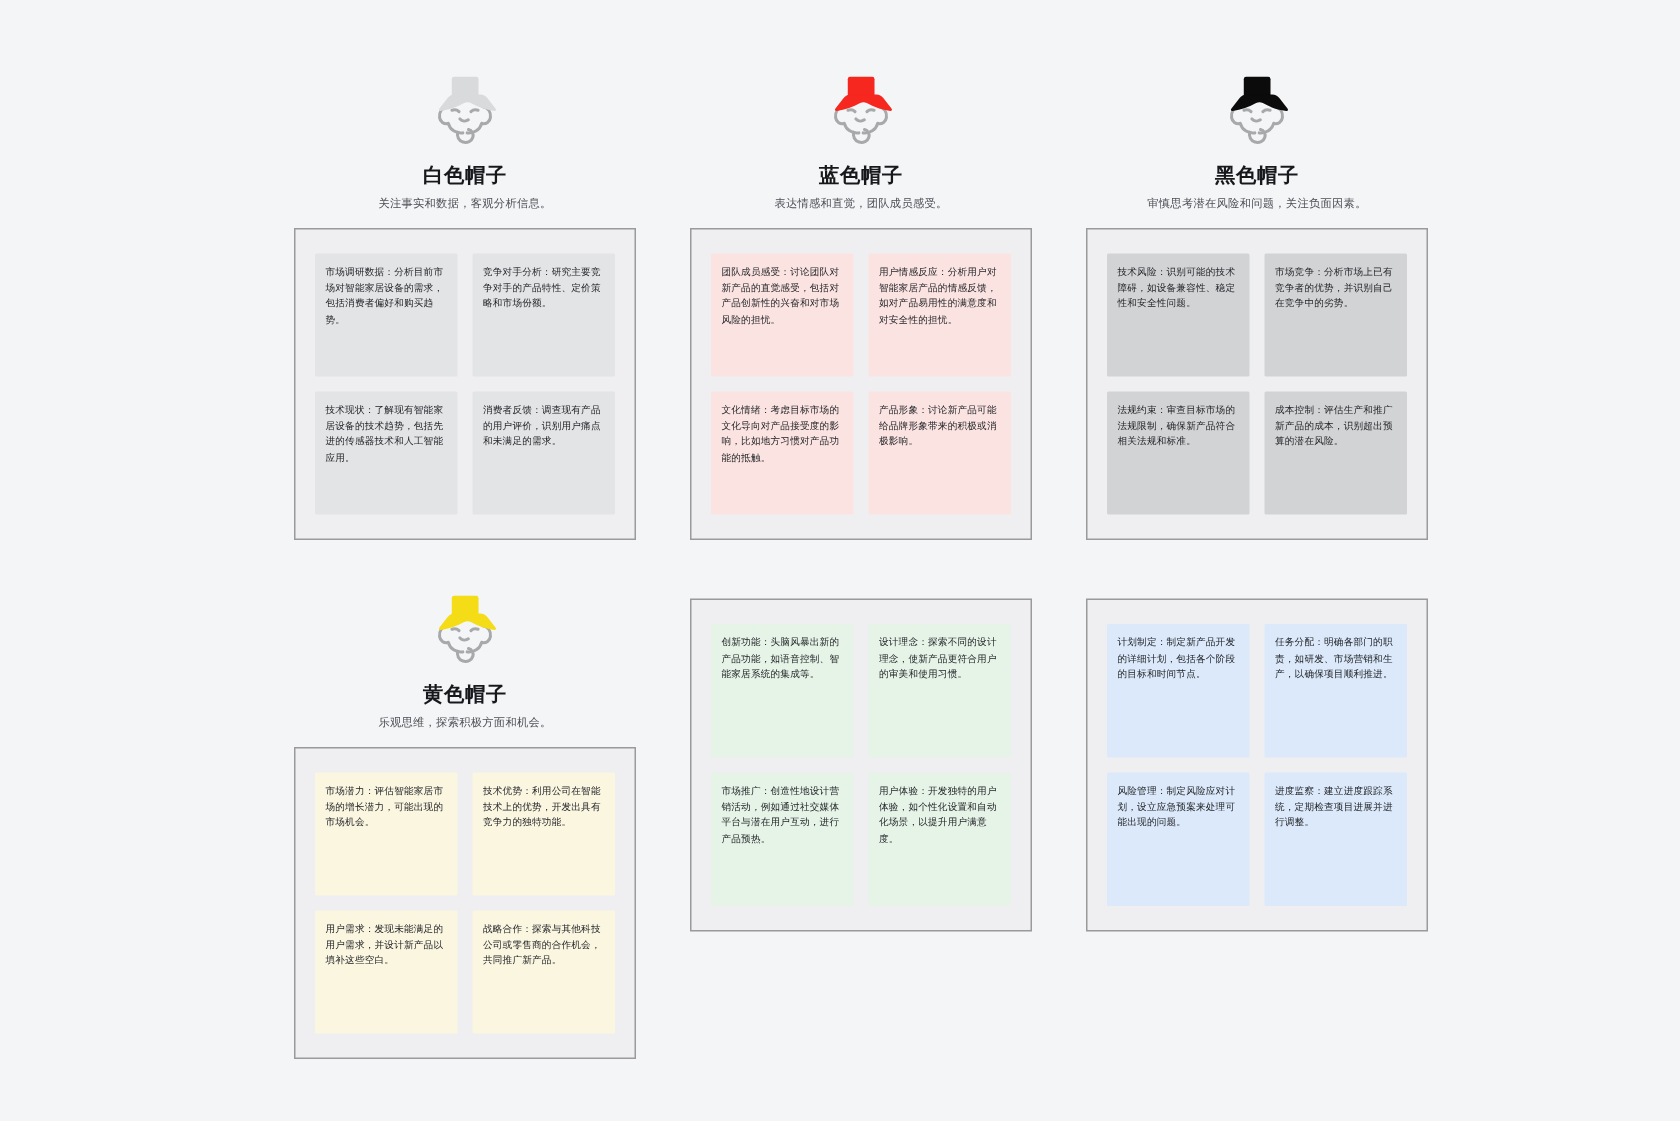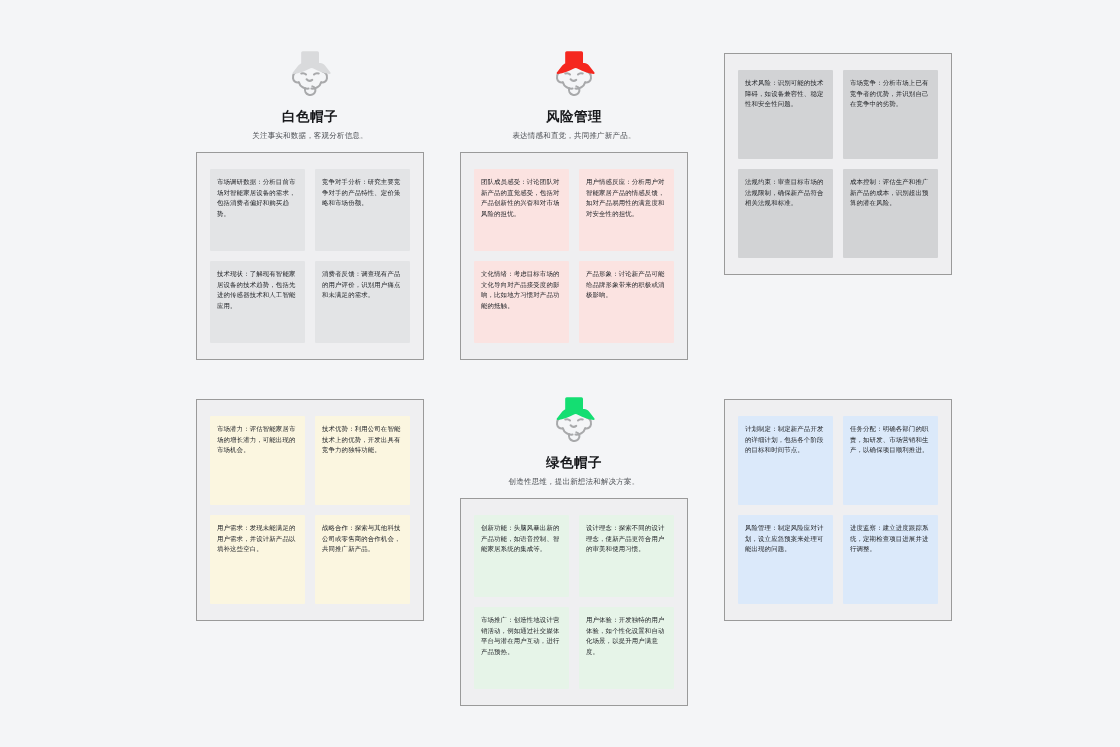--- a/index.html
+++ b/index.html
@@ -134,70 +134,93 @@
       <path d="M41 32.5c-1.8-.6-3.6-.3-4.9 1"></path>
       <path d="M28.5 38.5c1.5 1.6 4 1.9 5.8.6"></path>
       <path d="M22.8 27.5c2.6-2 6-2.9 9.2-2.9s6.6.9 9.2 2.9"></path>
     </g>
     <g fill="#f5271f">
       <path d="M24.5 9.5h15.2a1.6 1.6 0 0 1 1.6 1.6v11.6H22.9V11.1a1.6 1.6 0 0 1 1.6-1.6z"></path>
       <path d="M21.6 21.6h20.9c2 0 3.8 1 5 2.6l5.6 7.3c.5.7 0 1.6-.9 1.5-6-.8-11.4-2.6-16.2-5.4a4.6 4.6 0 0 0-4.6 0c-4.8 2.8-10.2 4.6-16.2 5.4-.9.1-1.4-.8-.9-1.5l5.6-7.3a6.3 6.3 0 0 1 5-2.6z"></path>
     </g>
   </svg>
         </span>
-        <div class="hat-title">风险管理</div>
-        <div class="hat-desc">表达情感和直觉，共同推广新产品。</div>
+        <div class="hat-title">蓝色帽子</div>
+        <div class="hat-desc">表达情感和直觉，团队成员感受。</div>
       </div>
       <div class="cards-frame">
         <div class="note">团队成员感受：讨论团队对新产品的直觉感受，包括对产品创新性的兴奋和对市场风险的担忧。</div>
         <div class="note">用户情感反应：分析用户对智能家居产品的情感反馈，如对产品易用性的满意度和对安全性的担忧。</div>
         <div class="note">文化情绪：考虑目标市场的文化导向对产品接受度的影响，比如地方习惯对产品功能的抵触。</div>
         <div class="note">产品形象：讨论新产品可能给品牌形象带来的积极或消极影响。</div>
       </div>
     </div>
     <div class="hat-group p-black">
+      <div class="hat-header">
+        <span>
+  <svg class="avatar" viewBox="0 0 64 64" xmlns="http://www.w3.org/2000/svg">
+    <g fill="none" stroke="#a8a9ab" stroke-width="2.1" stroke-linecap="round" stroke-linejoin="round">
+      <path d="M20 30c-4 1-6 4-5.5 7.5.4 3 3 4.6 5.6 4.2"></path>
+      <path d="M44 30c4 1 6 4 5.5 7.5-.4 3-3 4.6-5.6 4.2"></path>
+      <path d="M20.5 41.5c1.2 4.4 5.4 7.2 10 6.6"></path>
+      <path d="M43.5 41.5c-1.2 4.4-5.4 7.2-10 6.6"></path>
+      <path d="M27 47.6c-.8 3 .7 5.9 3.6 6.8 3 .9 6-.6 6.8-3.3.7-2.4-.6-4.7-3-5.3"></path>
+      <path d="M23 32.5c1.8-.6 3.6-.3 4.9 1"></path>
+      <path d="M41 32.5c-1.8-.6-3.6-.3-4.9 1"></path>
+      <path d="M28.5 38.5c1.5 1.6 4 1.9 5.8.6"></path>
+      <path d="M22.8 27.5c2.6-2 6-2.9 9.2-2.9s6.6.9 9.2 2.9"></path>
+    </g>
+    <g fill="#0b0b0b">
+      <path d="M24.5 9.5h15.2a1.6 1.6 0 0 1 1.6 1.6v11.6H22.9V11.1a1.6 1.6 0 0 1 1.6-1.6z"></path>
+      <path d="M21.6 21.6h20.9c2 0 3.8 1 5 2.6l5.6 7.3c.5.7 0 1.6-.9 1.5-6-.8-11.4-2.6-16.2-5.4a4.6 4.6 0 0 0-4.6 0c-4.8 2.8-10.2 4.6-16.2 5.4-.9.1-1.4-.8-.9-1.5l5.6-7.3a6.3 6.3 0 0 1 5-2.6z"></path>
+    </g>
+  </svg>
+        </span>
+        <div class="hat-title">黑色帽子</div>
+        <div class="hat-desc">审慎思考潜在风险和问题，关注负面因素。</div>
+      </div>
       <div class="cards-frame">
         <div class="note">技术风险：识别可能的技术障碍，如设备兼容性、稳定性和安全性问题。</div>
         <div class="note">市场竞争：分析市场上已有竞争者的优势，并识别自己在竞争中的劣势。</div>
         <div class="note">法规约束：审查目标市场的法规限制，确保新产品符合相关法规和标准。</div>
         <div class="note">成本控制：评估生产和推广新产品的成本，识别超出预算的潜在风险。</div>
       </div>
     </div>
     <div class="hat-group p-yellow">
+      <div class="hat-header">
+        <span>
+  <svg class="avatar" viewBox="0 0 64 64" xmlns="http://www.w3.org/2000/svg">
+    <g fill="none" stroke="#a8a9ab" stroke-width="2.1" stroke-linecap="round" stroke-linejoin="round">
+      <path d="M20 30c-4 1-6 4-5.5 7.5.4 3 3 4.6 5.6 4.2"></path>
+      <path d="M44 30c4 1 6 4 5.5 7.5-.4 3-3 4.6-5.6 4.2"></path>
+      <path d="M20.5 41.5c1.2 4.4 5.4 7.2 10 6.6"></path>
+      <path d="M43.5 41.5c-1.2 4.4-5.4 7.2-10 6.6"></path>
+      <path d="M27 47.6c-.8 3 .7 5.9 3.6 6.8 3 .9 6-.6 6.8-3.3.7-2.4-.6-4.7-3-5.3"></path>
+      <path d="M23 32.5c1.8-.6 3.6-.3 4.9 1"></path>
+      <path d="M41 32.5c-1.8-.6-3.6-.3-4.9 1"></path>
+      <path d="M28.5 38.5c1.5 1.6 4 1.9 5.8.6"></path>
+      <path d="M22.8 27.5c2.6-2 6-2.9 9.2-2.9s6.6.9 9.2 2.9"></path>
+    </g>
+    <g fill="#f4dc16">
+      <path d="M24.5 9.5h15.2a1.6 1.6 0 0 1 1.6 1.6v11.6H22.9V11.1a1.6 1.6 0 0 1 1.6-1.6z"></path>
+      <path d="M21.6 21.6h20.9c2 0 3.8 1 5 2.6l5.6 7.3c.5.7 0 1.6-.9 1.5-6-.8-11.4-2.6-16.2-5.4a4.6 4.6 0 0 0-4.6 0c-4.8 2.8-10.2 4.6-16.2 5.4-.9.1-1.4-.8-.9-1.5l5.6-7.3a6.3 6.3 0 0 1 5-2.6z"></path>
+    </g>
+  </svg>
+        </span>
+        <div class="hat-title">黄色帽子</div>
+        <div class="hat-desc">乐观思维，探索积极方面和机会。</div>
+      </div>
       <div class="cards-frame">
         <div class="note">市场潜力：评估智能家居市场的增长潜力，可能出现的市场机会。</div>
         <div class="note">技术优势：利用公司在智能技术上的优势，开发出具有竞争力的独特功能。</div>
         <div class="note">用户需求：发现未能满足的用户需求，并设计新产品以填补这些空白。</div>
         <div class="note">战略合作：探索与其他科技公司或零售商的合作机会，共同推广新产品。</div>
       </div>
     </div>
     <div class="hat-group p-green">
-      <div class="hat-header">
-        <span>
-  <svg class="avatar" viewBox="0 0 64 64" xmlns="http://www.w3.org/2000/svg">
-    <g fill="none" stroke="#a8a9ab" stroke-width="2.1" stroke-linecap="round" stroke-linejoin="round">
-      <path d="M20 30c-4 1-6 4-5.5 7.5.4 3 3 4.6 5.6 4.2"></path>
-      <path d="M44 30c4 1 6 4 5.5 7.5-.4 3-3 4.6-5.6 4.2"></path>
-      <path d="M20.5 41.5c1.2 4.4 5.4 7.2 10 6.6"></path>
-      <path d="M43.5 41.5c-1.2 4.4-5.4 7.2-10 6.6"></path>
-      <path d="M27 47.6c-.8 3 .7 5.9 3.6 6.8 3 .9 6-.6 6.8-3.3.7-2.4-.6-4.7-3-5.3"></path>
-      <path d="M23 32.5c1.8-.6 3.6-.3 4.9 1"></path>
-      <path d="M41 32.5c-1.8-.6-3.6-.3-4.9 1"></path>
-      <path d="M28.5 38.5c1.5 1.6 4 1.9 5.8.6"></path>
-      <path d="M22.8 27.5c2.6-2 6-2.9 9.2-2.9s6.6.9 9.2 2.9"></path>
-    </g>
-    <g fill="#14de72">
-      <path d="M24.5 9.5h15.2a1.6 1.6 0 0 1 1.6 1.6v11.6H22.9V11.1a1.6 1.6 0 0 1 1.6-1.6z"></path>
-      <path d="M21.6 21.6h20.9c2 0 3.8 1 5 2.6l5.6 7.3c.5.7 0 1.6-.9 1.5-6-.8-11.4-2.6-16.2-5.4a4.6 4.6 0 0 0-4.6 0c-4.8 2.8-10.2 4.6-16.2 5.4-.9.1-1.4-.8-.9-1.5l5.6-7.3a6.3 6.3 0 0 1 5-2.6z"></path>
-    </g>
-  </svg>
-        </span>
-        <div class="hat-title">绿色帽子</div>
-        <div class="hat-desc">创造性思维，提出新想法和解决方案。</div>
-      </div>
       <div class="cards-frame">
         <div class="note">创新功能：头脑风暴出新的产品功能，如语音控制、智能家居系统的集成等。</div>
         <div class="note">设计理念：探索不同的设计理念，使新产品更符合用户的审美和使用习惯。</div>
         <div class="note">市场推广：创造性地设计营销活动，例如通过社交媒体平台与潜在用户互动，进行产品预热。</div>
         <div class="note">用户体验：开发独特的用户体验，如个性化设置和自动化场景，以提升用户满意度。</div>
       </div>
     </div>
     <div class="hat-group p-blue">
       <div class="cards-frame">
         <div class="note">计划制定：制定新产品开发的详细计划，包括各个阶段的目标和时间节点。</div>

